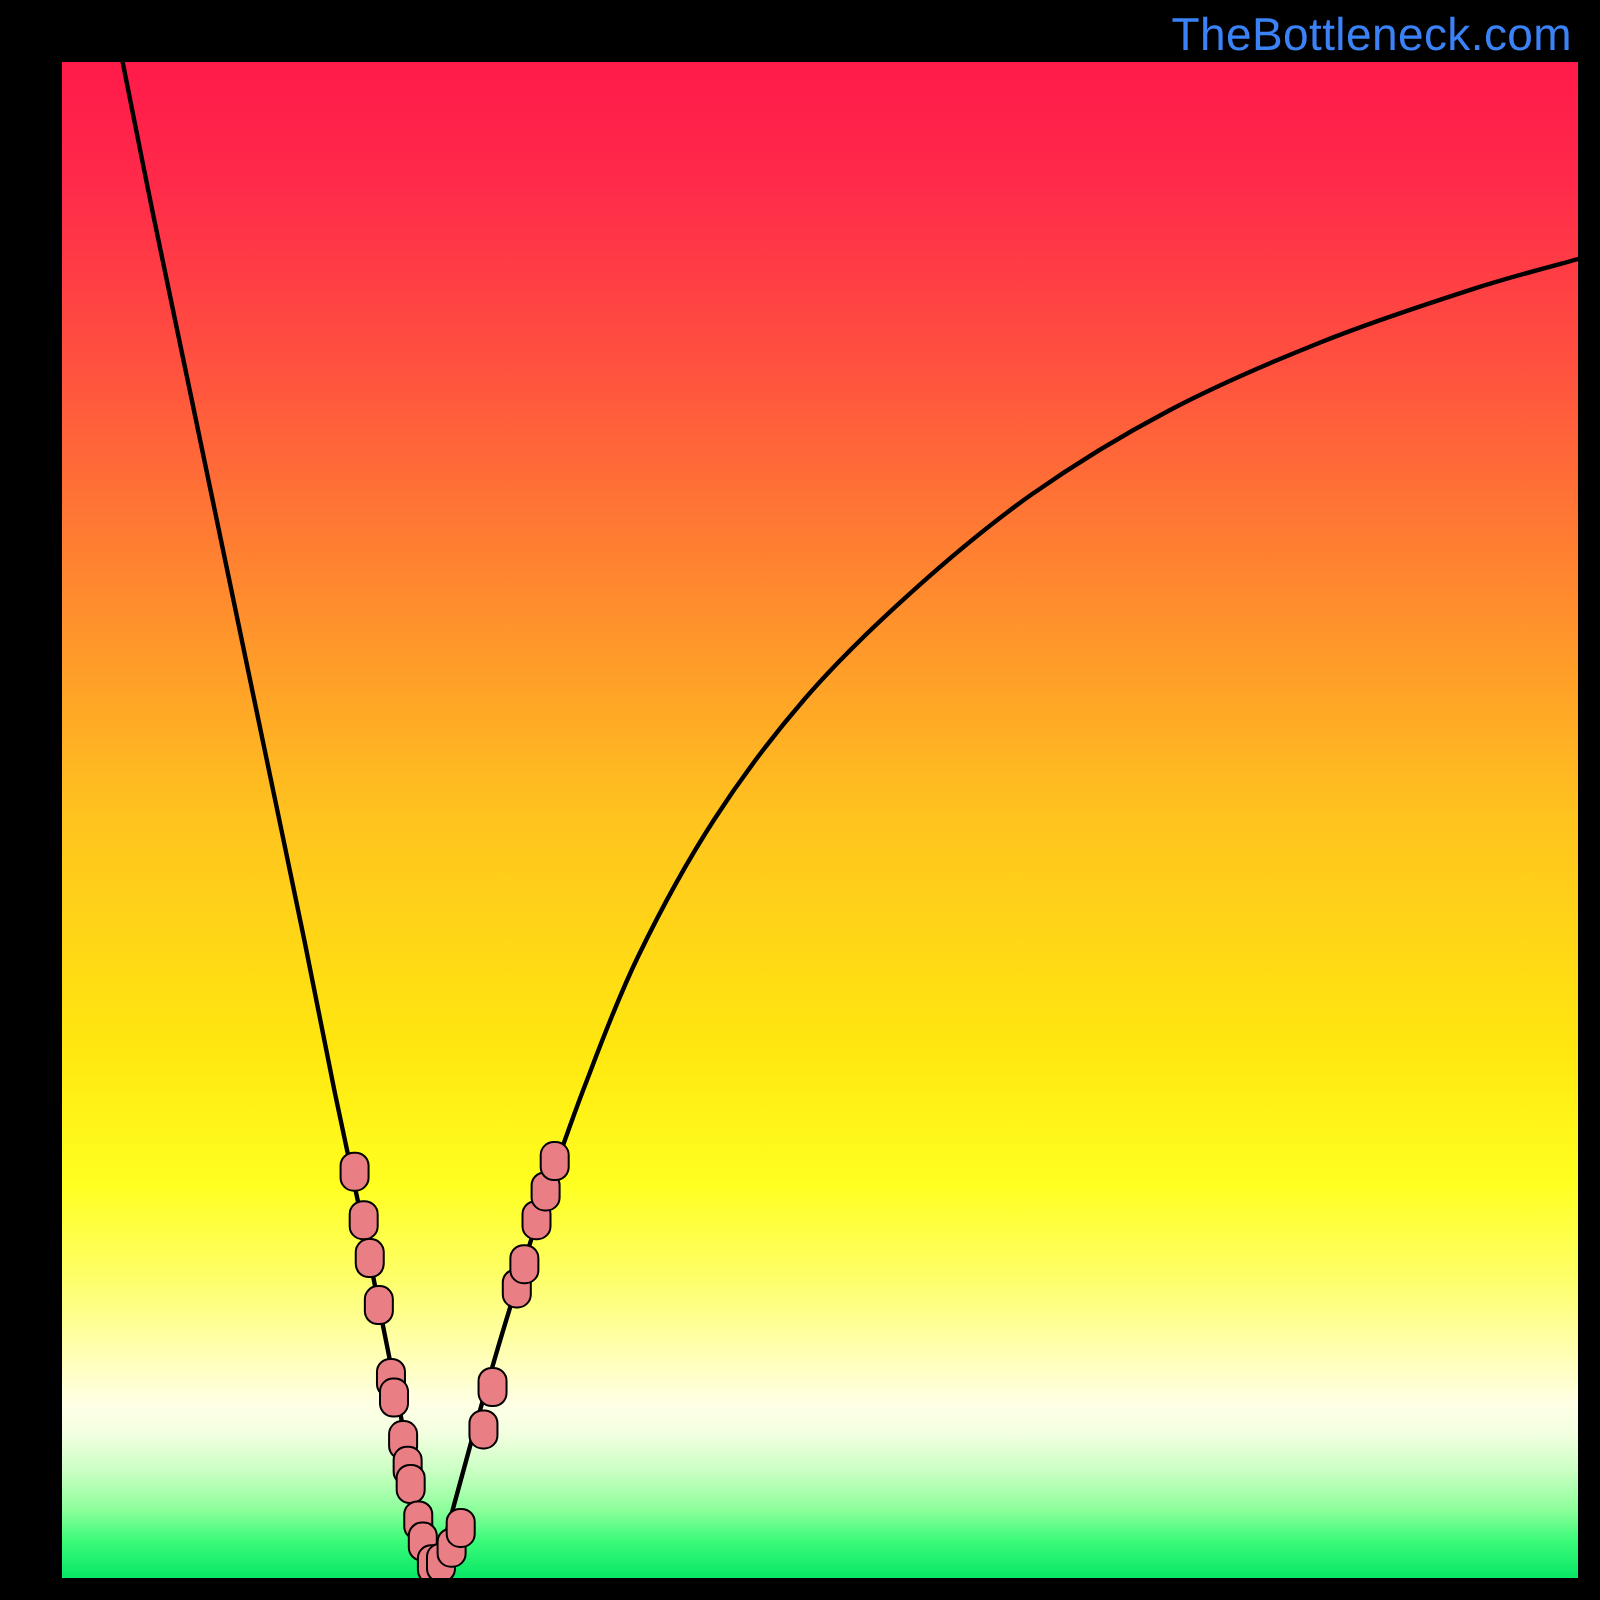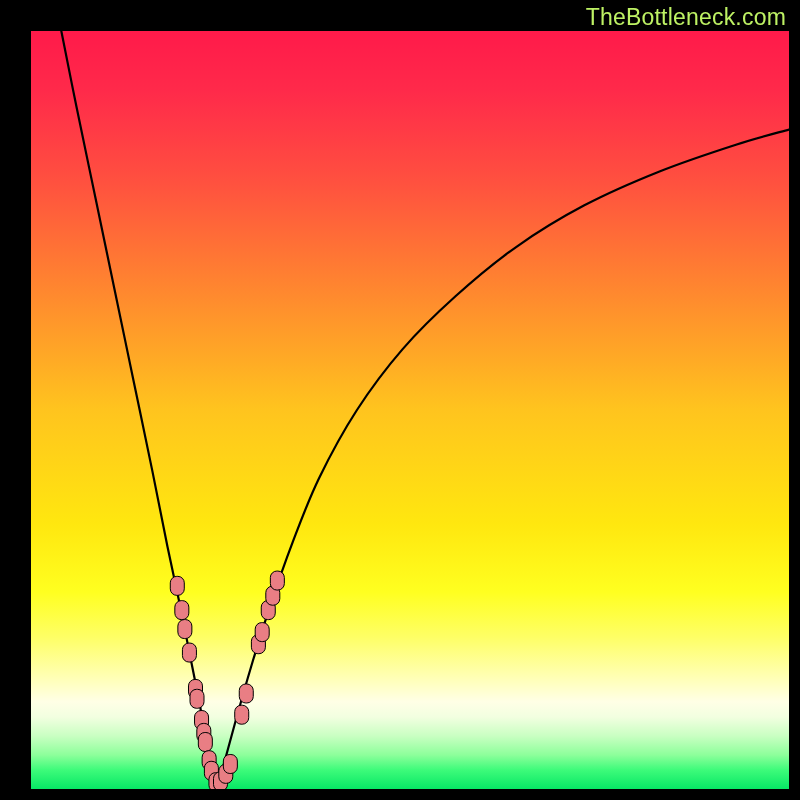--- a/index.html
+++ b/index.html
@@ -31,21 +31,21 @@
   svg.curves {
     position: absolute;
     inset: 0;
     width: 100%;
     height: 100%;
   }
   .watermark {
     position: absolute;
     top: 4px;
     right: 14px;
-    color: #bef264;
+    color: #3b82f6;
     font-size: 23px;
     font-weight: 400;
     letter-spacing: 0.2px;
   }
 </style>
 </head>
 <body>
 
 <div class="frame">
   <div class="plot">

